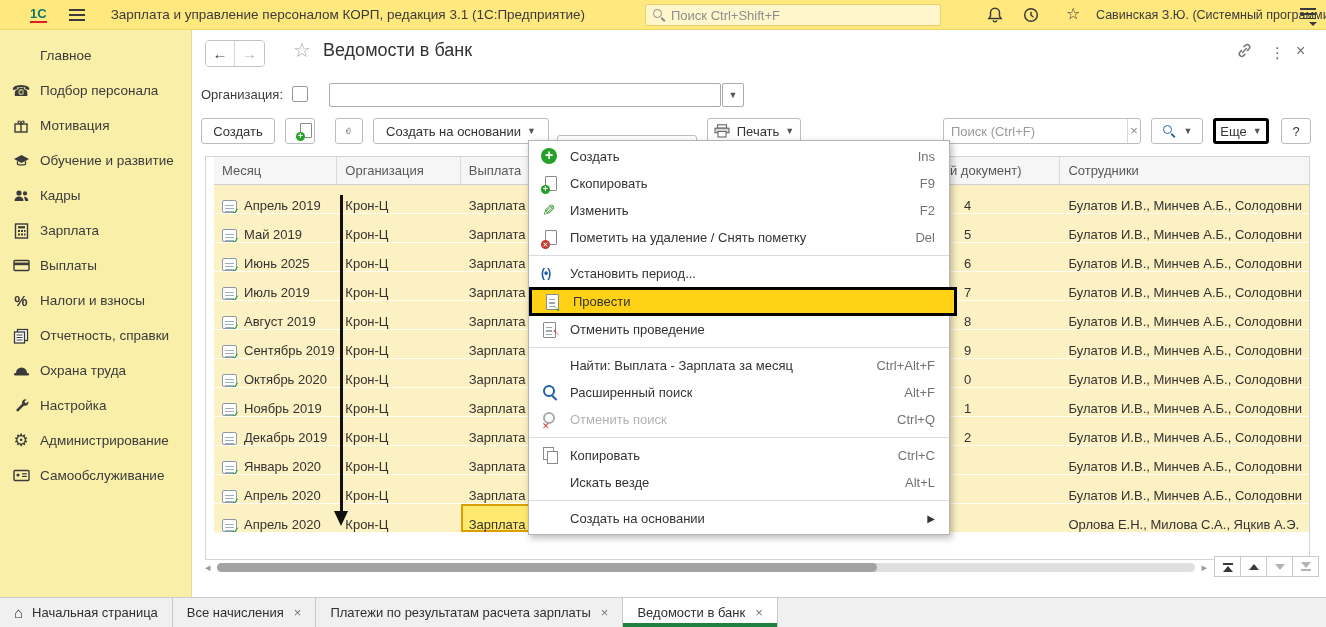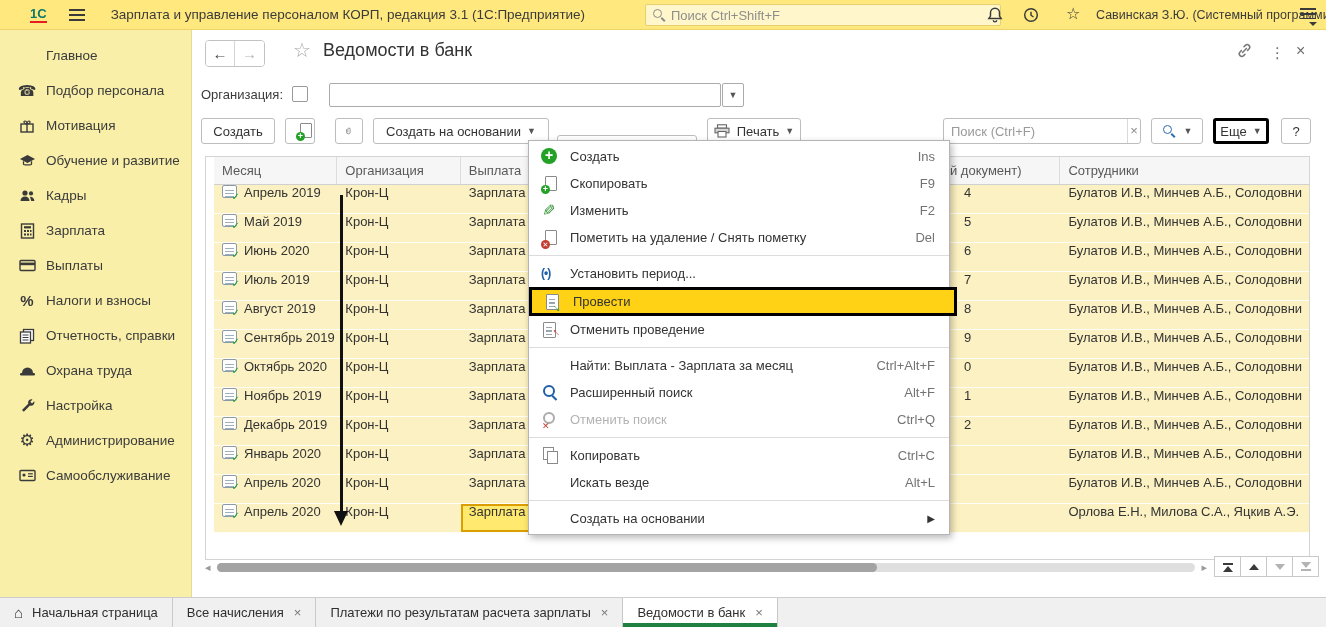--- a/index.html
+++ b/index.html
@@ -5,36 +5,36 @@
   * { margin:0; padding:0; box-sizing:border-box; }
   html,body { width:1326px; height:627px; overflow:hidden; }
   body { font-family:"Liberation Sans","DejaVu Sans",sans-serif; font-size:13px; color:#333; position:relative; background:#fff; }
 
   
   .topbar { position:absolute; left:0; top:0; width:1326px; height:30px; background:#FFE87D; border-bottom:1px solid #EFD469; display:flex; align-items:center; z-index:30; }
   .logo { margin-left:30px; font-weight:bold; font-size:13px; color:#0f766e; letter-spacing:0; border-bottom:2px solid #E31E24; line-height:15px; }
   .burger { width:16px; height:12px; margin-left:22px; position:relative; cursor:pointer; }
   .burger i, .bars i { display:block; height:2px; background:#3a3a3a; margin-bottom:3px; }
   .app-title { margin-left:26px; font-size:13.5px; color:#3b3b3b; white-space:nowrap; }
-  .tb-search { position:absolute; left:645px; top:4px; width:356px; height:22px; background:rgba(255,252,230,.75); border:1px solid #E6CF6E; border-radius:2px; display:flex; align-items:center; padding-left:6px; }
+  .tb-search { position:absolute; left:645px; top:4px; width:296px; height:22px; background:rgba(255,252,230,.75); border:1px solid #E6CF6E; border-radius:2px; display:flex; align-items:center; padding-left:6px; }
   .tb-search input { border:none; outline:none; background:transparent; font-size:13px; width:270px; color:#333; font-family:inherit; }
   .tb-search input::placeholder { color:#8d8d8d; }
   .mag { position:relative; width:14px; height:14px; display:inline-block; color:#8a8a8a; flex:0 0 14px; margin-right:5px; }
   .mag::before { content:""; position:absolute; left:1px; top:1px; width:7px; height:7px; border:1.6px solid currentColor; border-radius:50%; }
   .mag::after { content:""; position:absolute; left:10px; top:9px; width:5px; height:1.8px; background:currentColor; transform:rotate(45deg); transform-origin:0 0; }
   .tb-ic { position:absolute; top:6px; width:18px; height:18px; cursor:pointer; }
   .tb-user { position:absolute; left:1096px; top:8px; font-size:12.5px; color:#3b3b3b; white-space:nowrap; cursor:pointer; }
   .tb-star { position:absolute; left:1066px; top:4px; font-size:16px; color:#3a3a3a; cursor:pointer; }
   .tb-menu { position:absolute; left:1300px; top:8px; width:16px; cursor:pointer; }
   .tb-menu i { display:block; height:1.8px; background:#3a3a3a; margin-bottom:3px; }
   .tb-menu b { display:block; width:0; height:0; margin-left:9px; border-left:4px solid transparent; border-right:4px solid transparent; border-top:4px solid #3a3a3a; }
 
   
   .sidebar { position:absolute; left:0; top:30px; width:192px; height:567px; background:#F9EFA9; border-right:1px solid #E6DB96; padding-top:8px; z-index:5; }
-  .side-item { height:35px; display:flex; align-items:center; padding-left:18px; cursor:pointer; color:#3b3b3b; font-size:13.5px; }
+  .side-item { height:35px; display:flex; align-items:center; padding-left:12px; cursor:pointer; color:#3b3b3b; font-size:13.5px; }
   .side-ic { width:18px; height:18px; flex:0 0 18px; margin-right:10px; display:flex; align-items:center; justify-content:center; color:#3a3a3a; font-size:15px; }
   .bars { width:15px; }
   .bars i { margin-bottom:2.6px; }
 
   
   .content { position:absolute; left:193px; top:30px; width:1133px; height:567px; background:#fff; }
   .nav-group { position:absolute; left:12px; top:10px; display:flex; border:1px solid #C2C2C2; border-radius:4px; overflow:hidden; }
   .nav-btn { width:29px; height:25px; background:#fff; display:flex; align-items:center; justify-content:center; font-size:15px; cursor:pointer; }
   .nav-btn.back { border-right:1px solid #D5D5D5; color:#444; }
   .nav-btn.fwd { color:#B5B5B5; }
@@ -67,21 +67,21 @@
   .ls-clear { width:24px; text-align:center; color:#8a8a8a; border-left:1px solid #D9D9D9; height:100%; line-height:24px; cursor:pointer; }
   .b-q { left:950px; width:52px; color:#2B6CB0; }
   .b-more { left:1012px; width:56px; border:3px solid #000; font-size:13px; }
   .b-help { left:1080px; width:30px; }
 
   
   .table { position:absolute; left:12px; top:126px; width:1105px; border:1px solid #D4D4D4;padding-left:8px; }
   .thead { display:flex; height:28px; background:#F6F6F6; border-bottom:1px solid #D0D0D0; color:#595959; align-items:center; }
   .th { padding-left:8px; border-right:1px solid #DCDCDC; height:100%; display:flex; align-items:center; overflow:hidden; white-space:nowrap; }
   .trow { display:flex; height:29px; background:#FCF1C2; border-bottom:1px solid #FFFDF4; align-items:center; cursor:pointer; }
-  .td { height:100%; display:flex; align-items:flex-start; padding-left:8px; overflow:hidden; white-space:nowrap; }
+  .td { height:100%; display:flex; align-items:flex-end; padding-left:8px; overflow:hidden; white-space:nowrap; }
   .c-month { width:125px; }
   .c-org { width:125px; }
   .c-pay { width:131px; }
   .c-doc { width:472px; padding-left:374px; }
   .thead .c-doc { padding-left:360px; }
   .c-emp { width:252px; }
   .trow.sel .c-pay { background:#FFE96E; box-shadow:inset 0 0 0 2px #DB9E00; }
   .doc-ic { position:relative; width:15px; height:13px; border:1.4px solid #8a9aa8; border-radius:2px; background:#fff repeating-linear-gradient(#fff 0 2px, #9fb0bd 2px 3.2px) ; background-size:9px 100%; background-position:2px 2px; background-repeat:no-repeat; margin-right:7px; flex:0 0 15px; }
   .doc-ic.posted::after { content:"✓"; position:absolute; right:-4px; bottom:-5px; color:#1FA02A; font-weight:bold; font-size:10px; }
   .t-space { height:26px; background:#fff; }
@@ -410,21 +410,21 @@
         <div class="td c-pay">
           <span>Зарплата</span>
         </div>
         <div class="td c-doc">5</div>
         <div class="td c-emp">Булатов И.В., Минчев А.Б., Солодовни</div>
       </div>
 
       <div class="trow">
         <div class="td c-month">
           <span class="doc-ic posted"></span>
-          <span>Июнь 2020</span>
+          <span>Июнь 2025</span>
         </div>
         <div class="td c-org">Крон-Ц</div>
         <div class="td c-pay">
           <span>Зарплата</span>
         </div>
         <div class="td c-doc">6</div>
         <div class="td c-emp">Булатов И.В., Минчев А.Б., Солодовни</div>
       </div>
 
       <div class="trow">

